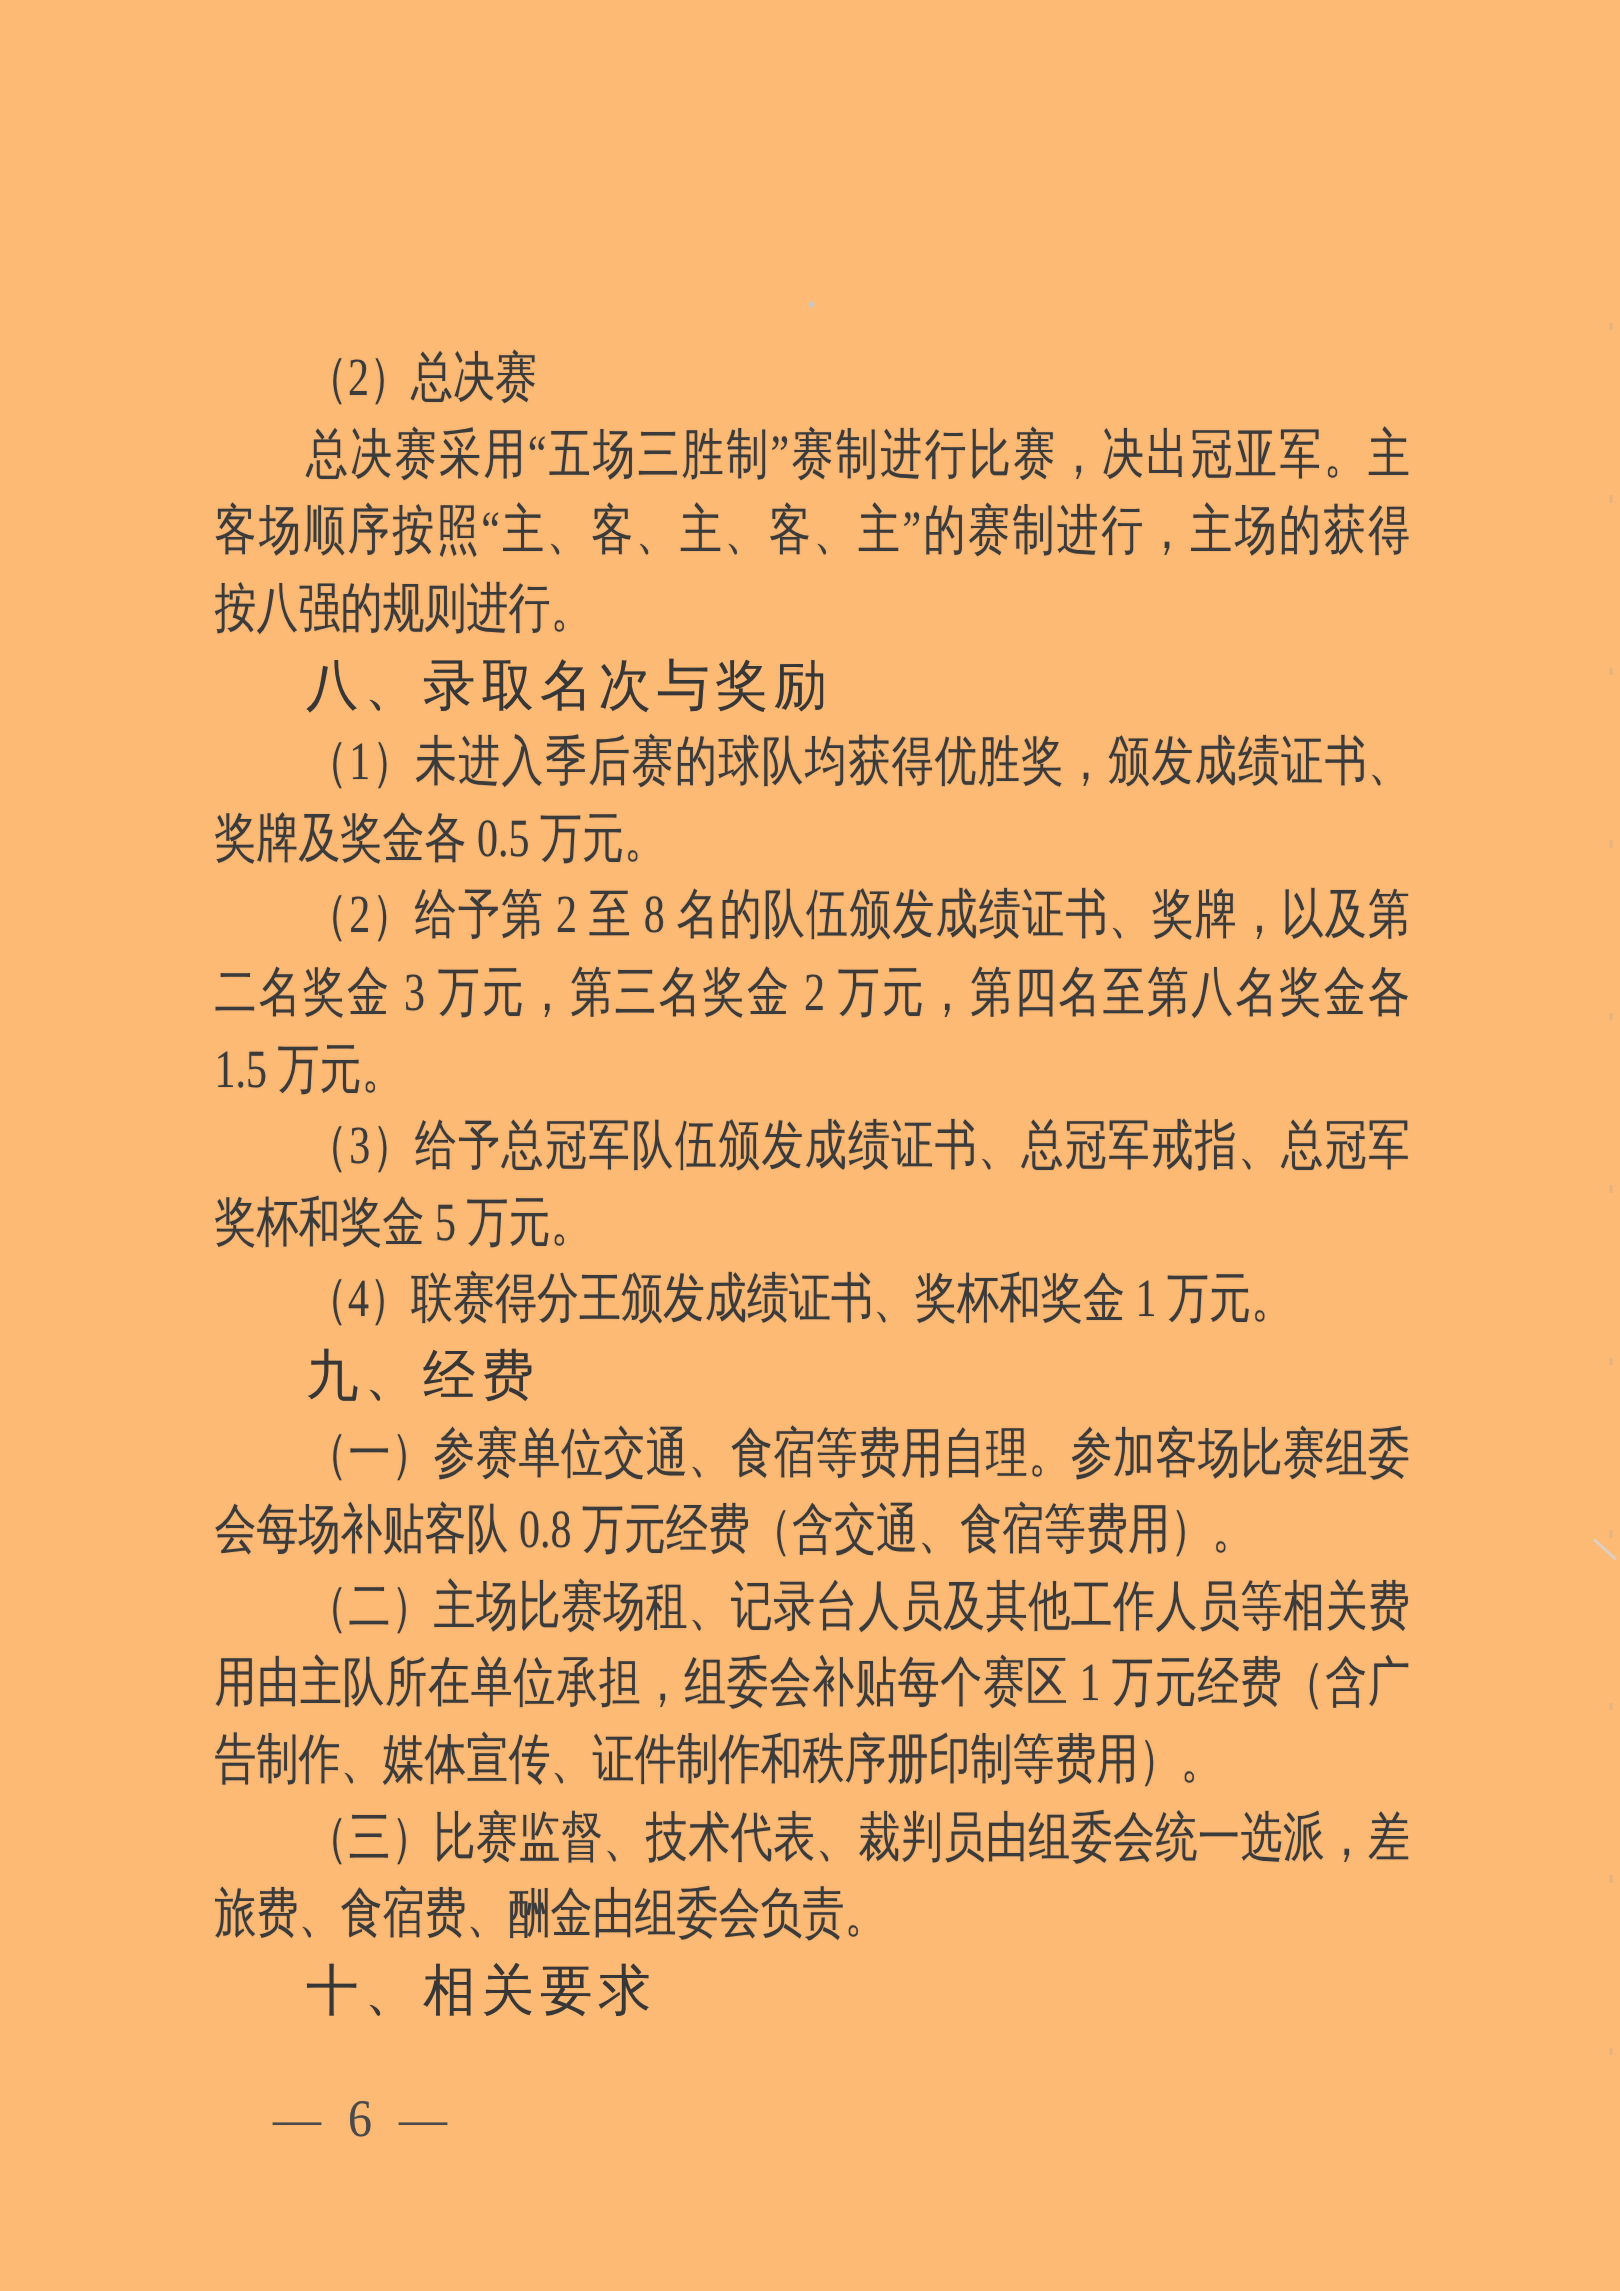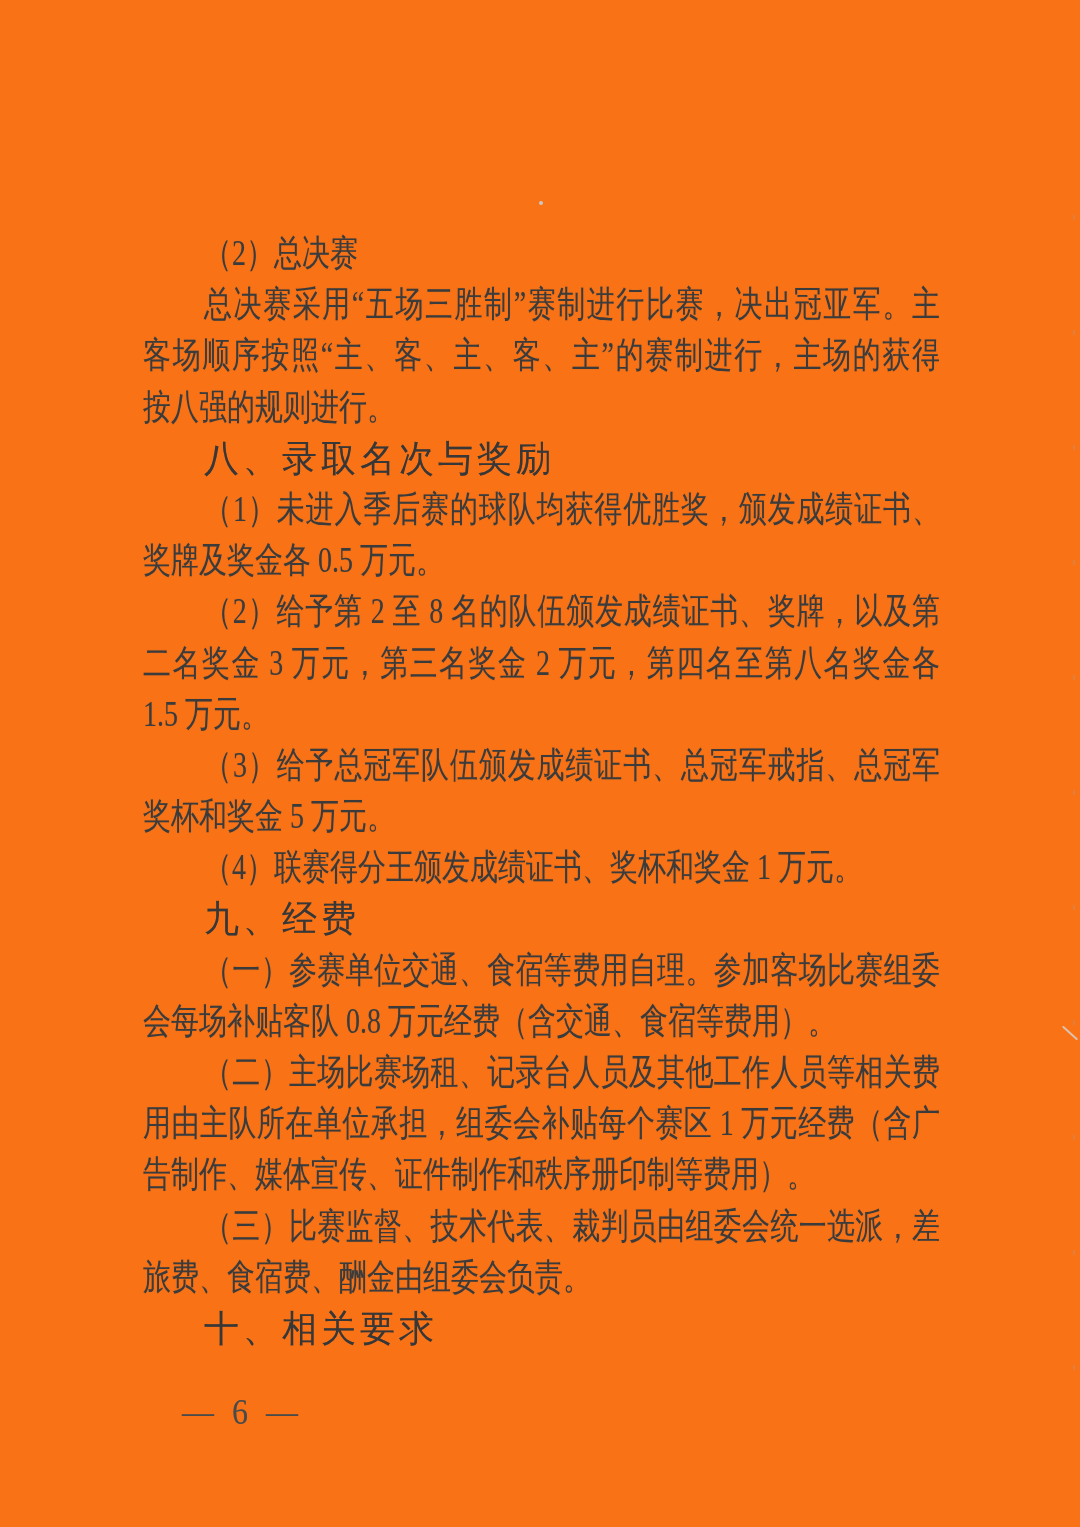--- a/index.html
+++ b/index.html
@@ -4,21 +4,21 @@
 <style>
   html, body {
     margin: 0;
     padding: 0;
     background: #ffffff;
   }
   .page {
     position: relative;
     width: 1080px;
     height: 1527px;
-    background: #f97316;
+    background: #fdba74;
     overflow: hidden;
     font-family: "Liberation Serif", "DejaVu Serif", serif;
   }
   .doc {
     position: absolute;
     left: 143px;
     top: 227px;
     width: 797px;
     color: #3b3b3b;
   }

